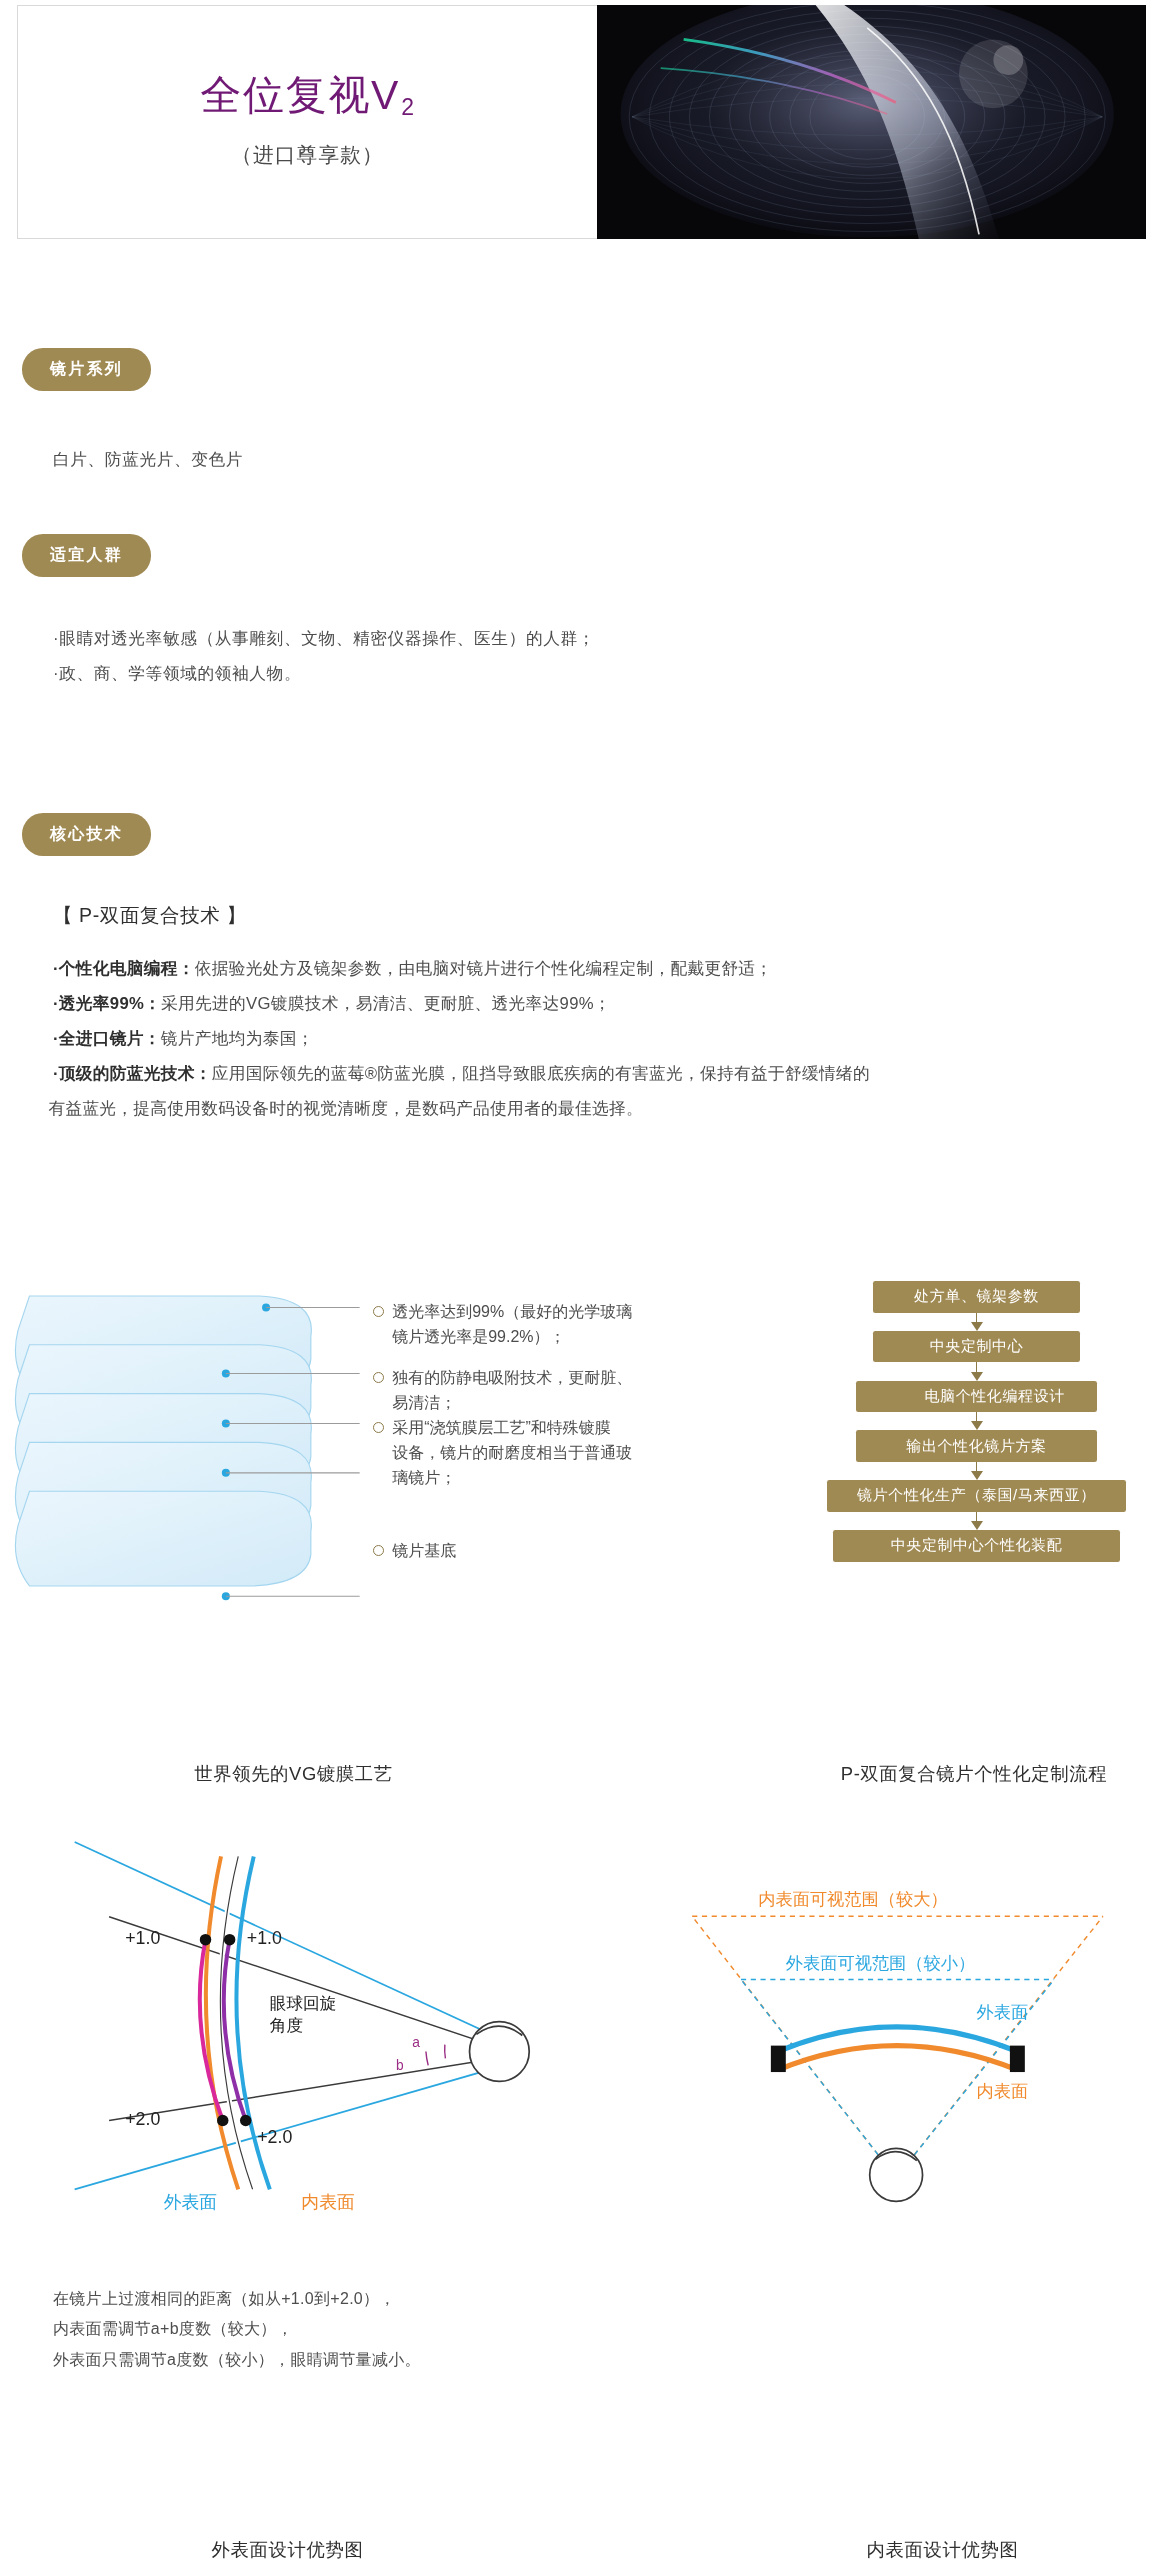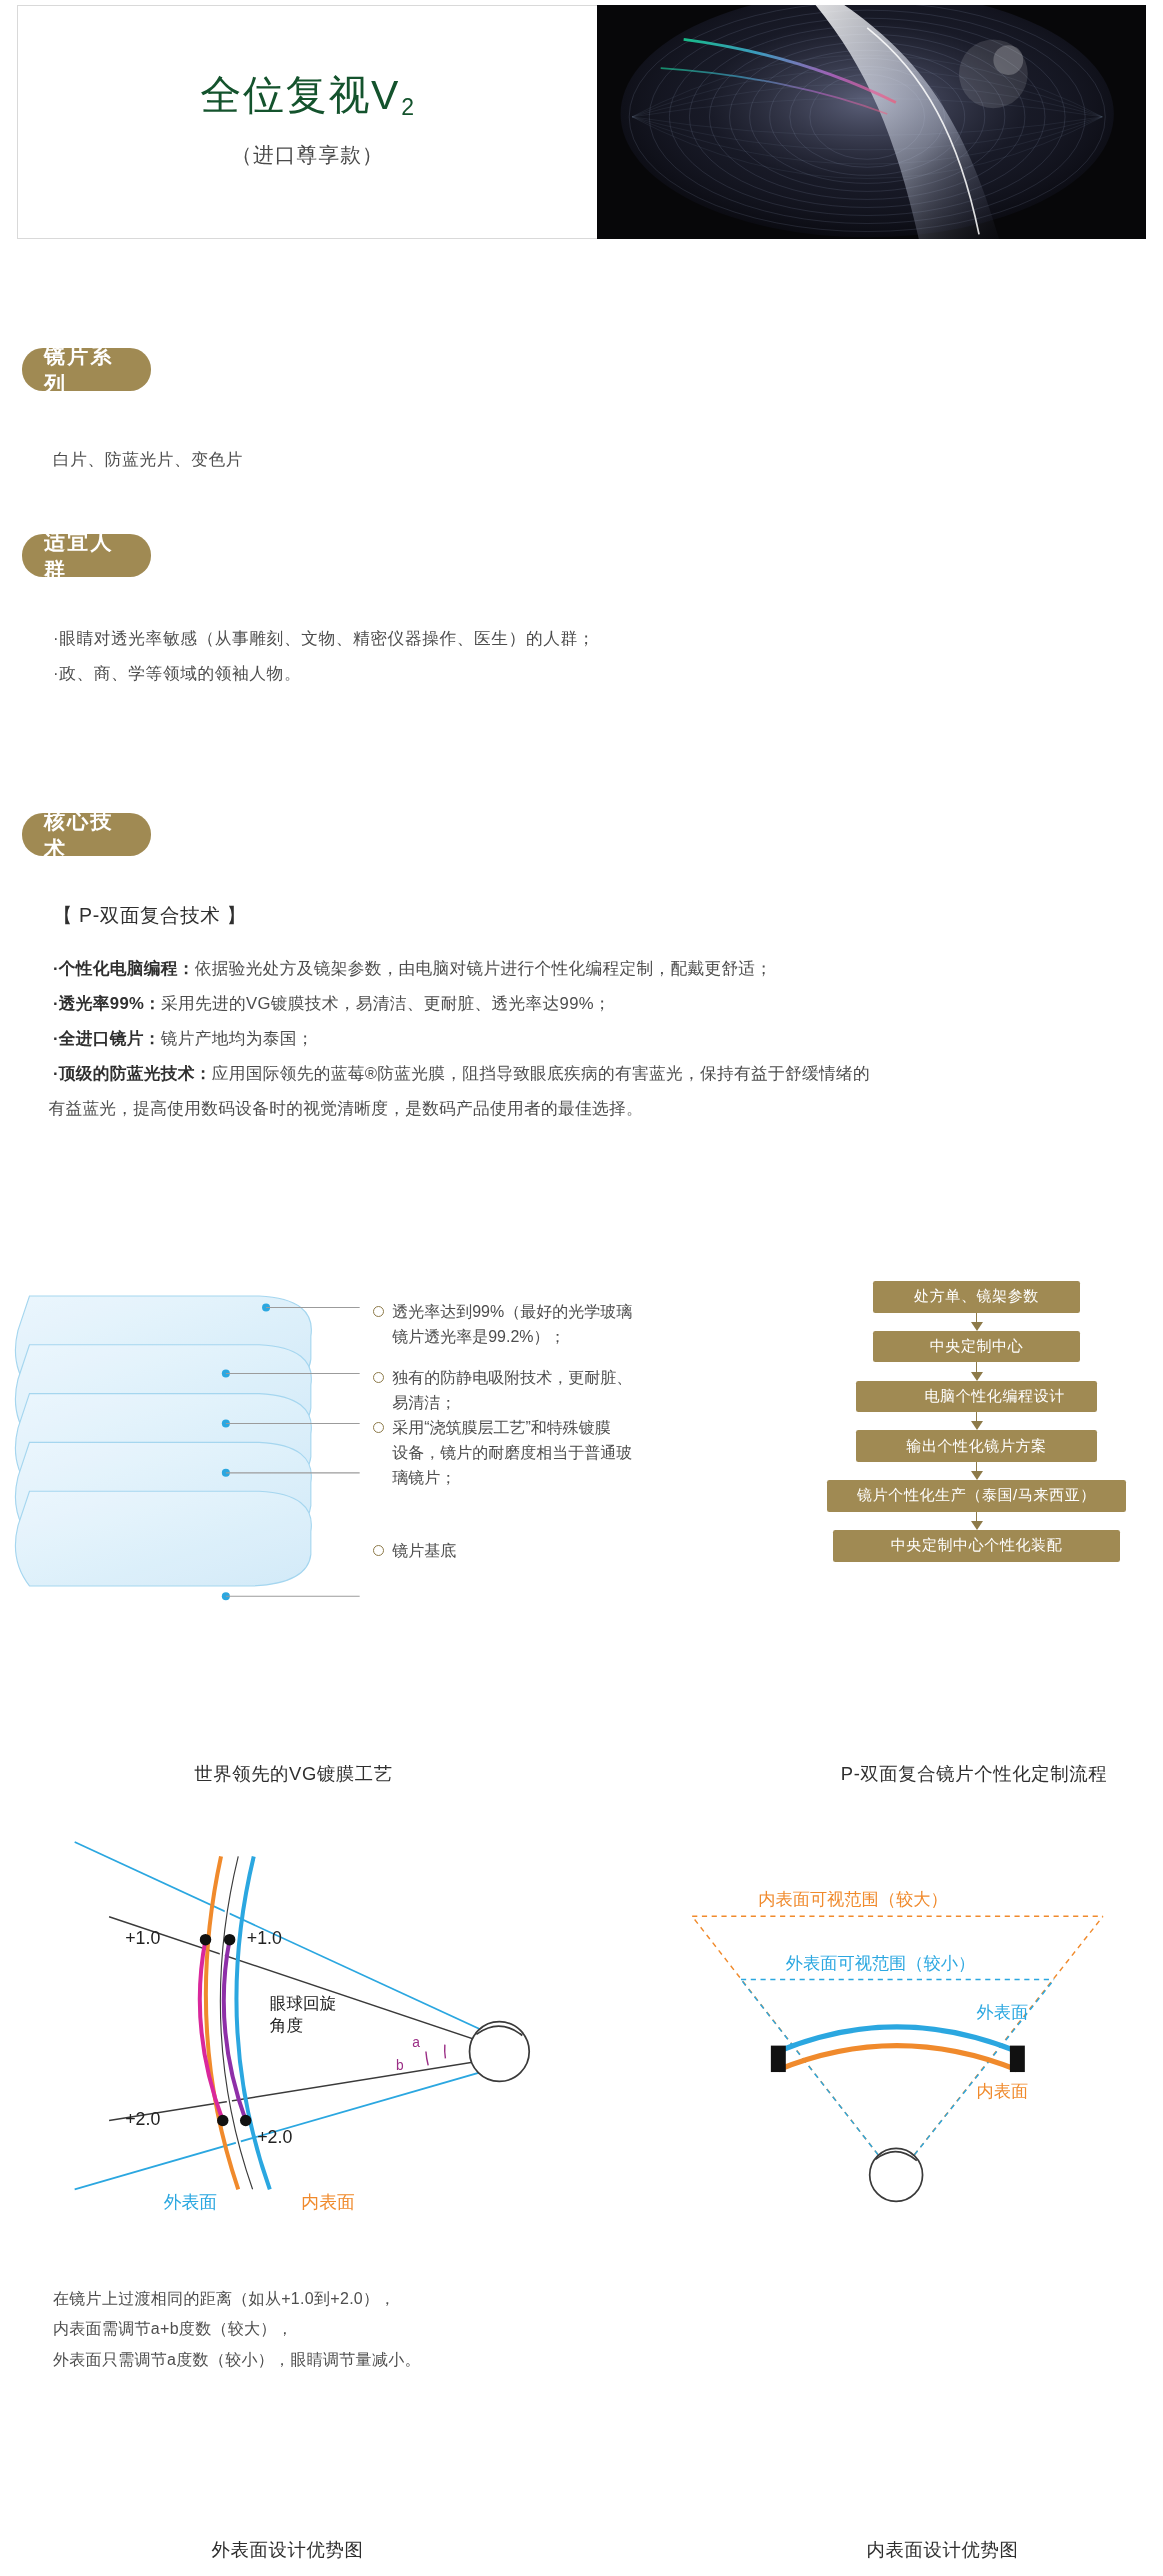--- a/index.html
+++ b/index.html
@@ -39,21 +39,21 @@
     box-sizing: border-box;
     display: flex;
     flex-direction: column;
     align-items: center;
     justify-content: center;
     background: #fff;
   }
   .header-title {
     font-size: 41px;
     letter-spacing: 1.7px;
-    color: #14532d;
+    color: #701a75;
     font-weight: normal;
     line-height: 1;
     display: flex;
     align-items: baseline;
   }
   .header-title .sub {
     font-size: 23px;
     position: relative;
     top: 6.9px;
     left: 1.1px;
@@ -72,21 +72,21 @@
     background: #060608;
   }
 
   
   .badge {
     position: absolute;
     height: 43px;
     border-radius: 21px;
     background: #a08a53;
     color: #ffffff;
-    font-size: 21px;
+    font-size: 16px;
     font-weight: bold;
     letter-spacing: 2.3px;
     display: flex;
     align-items: center;
     justify-content: center;
     box-sizing: border-box;
     padding: 16px 22px;
   }
 
   .body-text {

